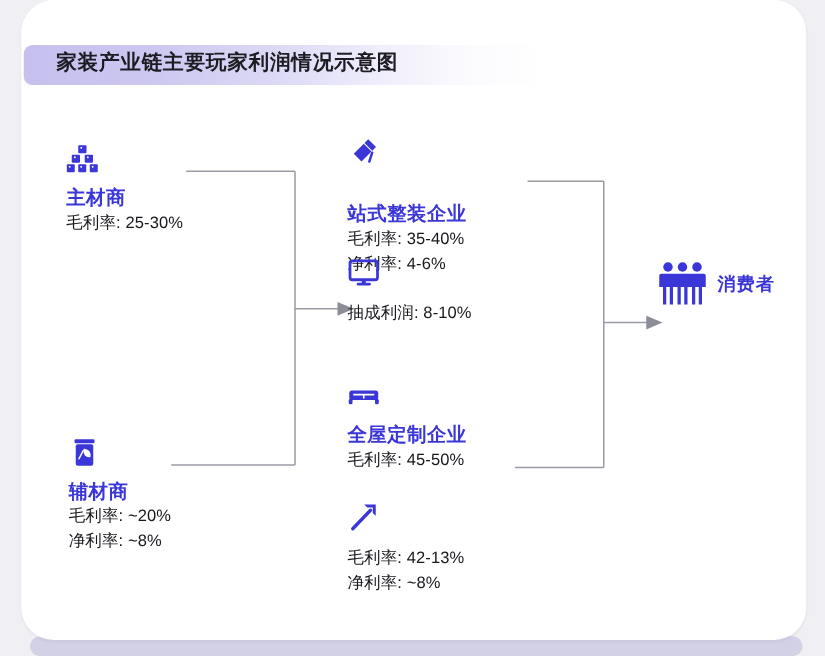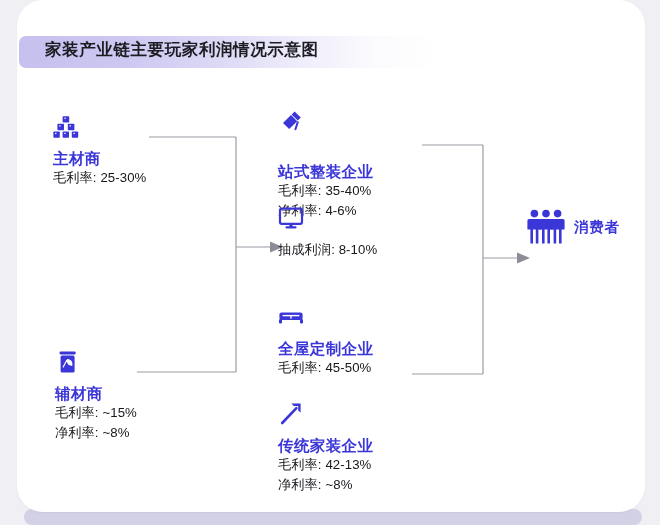--- a/index.html
+++ b/index.html
@@ -214,21 +214,21 @@
         <svg class="icon" viewBox="0 0 26 26">
           <g fill="#3b36d8">
             <rect x="4.6" y="2.4" width="16" height="3.2" rx="1"></rect>
             <rect x="5.6" y="6.4" width="14" height="17.2" rx="1.6"></rect>
           </g>
           <path d="M12.6 10.6 c3.2 0.6 4.6 2.6 4.2 5.6 c-2.9 0.2 -4.8 -1.6 -4.2 -5.6 Z
                    M11.6 11.4 l-3.4 6.6" fill="#ffffff" stroke="#ffffff" stroke-width="1.2" stroke-linecap="round"></path>
         </svg>
         <span class="body">
           <span class="node-title">辅材商</span>
-          <span class="metric">毛利率: ~15%</span>
+          <span class="metric">毛利率: ~20%</span>
           <span class="metric">净利率: ~8%</span>
         </span>
       </div>
 
       <div class="node" style="left:261px; top:107px;gap:28px;">
         <svg class="icon" viewBox="0 0 26 26">
           <g fill="#3b36d8">
             <path d="M16.6 3.4 l6.2 6.2 l-3.0 3.0 l-6.2 -6.2 Z"></path>
             <path d="M13.0 7.0 l6.2 6.2 l-8.0 7.9 l-6.2 -6.2 Z"></path>
             <path d="M4.4 16.0 l-3.0 8.6 l8.6 -3.0 Z" opacity="0"></path>
@@ -272,21 +272,20 @@
       <div class="node" style="left:261px; top:400px;">
         <svg class="icon" viewBox="0 0 26 26">
           <g stroke="#3b36d8" stroke-width="2.6" fill="none" stroke-linecap="round">
             <path d="M4.2 22.0 L18.4 7.2"></path>
           </g>
           <g fill="#3b36d8">
             <path d="M13.4 2.6 L22.6 2.6 L22.6 11.6 L20.2 9.4 L20.2 5.0 L15.8 5.0 Z"></path>
           </g>
         </svg>
         <span class="body">
-          <span class="node-title">传统家装企业</span>
           <span class="metric">毛利率: 42-13%</span>
           <span class="metric">净利率: ~8%</span>
         </span>
       </div>
 
       <div class="node-consumer" style="left:509px; top:208px;">
         <svg class="icon-lg" viewBox="0 0 40 38">
           <g fill="#3b36d8">
             <circle cx="8.4" cy="5.6" r="3.8"></circle>
             <path d="M3.0 11.0 h10.8 a1.6 1.6 0 0 1 1.6 1.6 v9.0 h-3.0 v14.0 h-2.6 v-14.0 h-2.8 v14.0 h-2.6 v-14.0 h-3.0 v-9.0 a1.6 1.6 0 0 1 1.6 -1.6 Z"></path>

